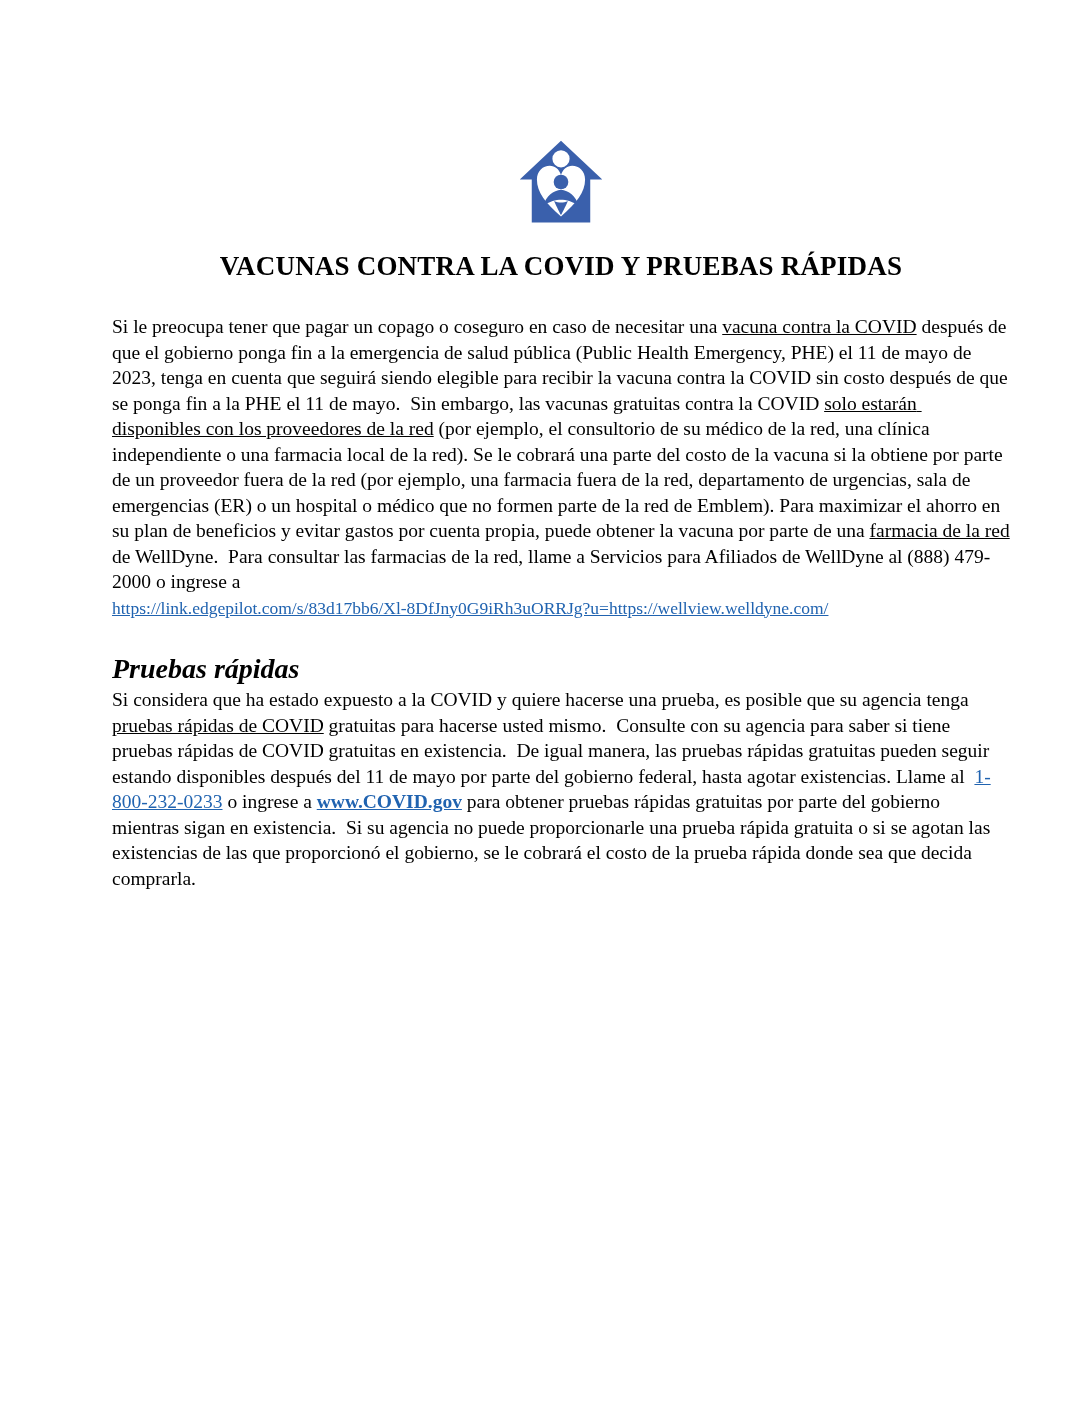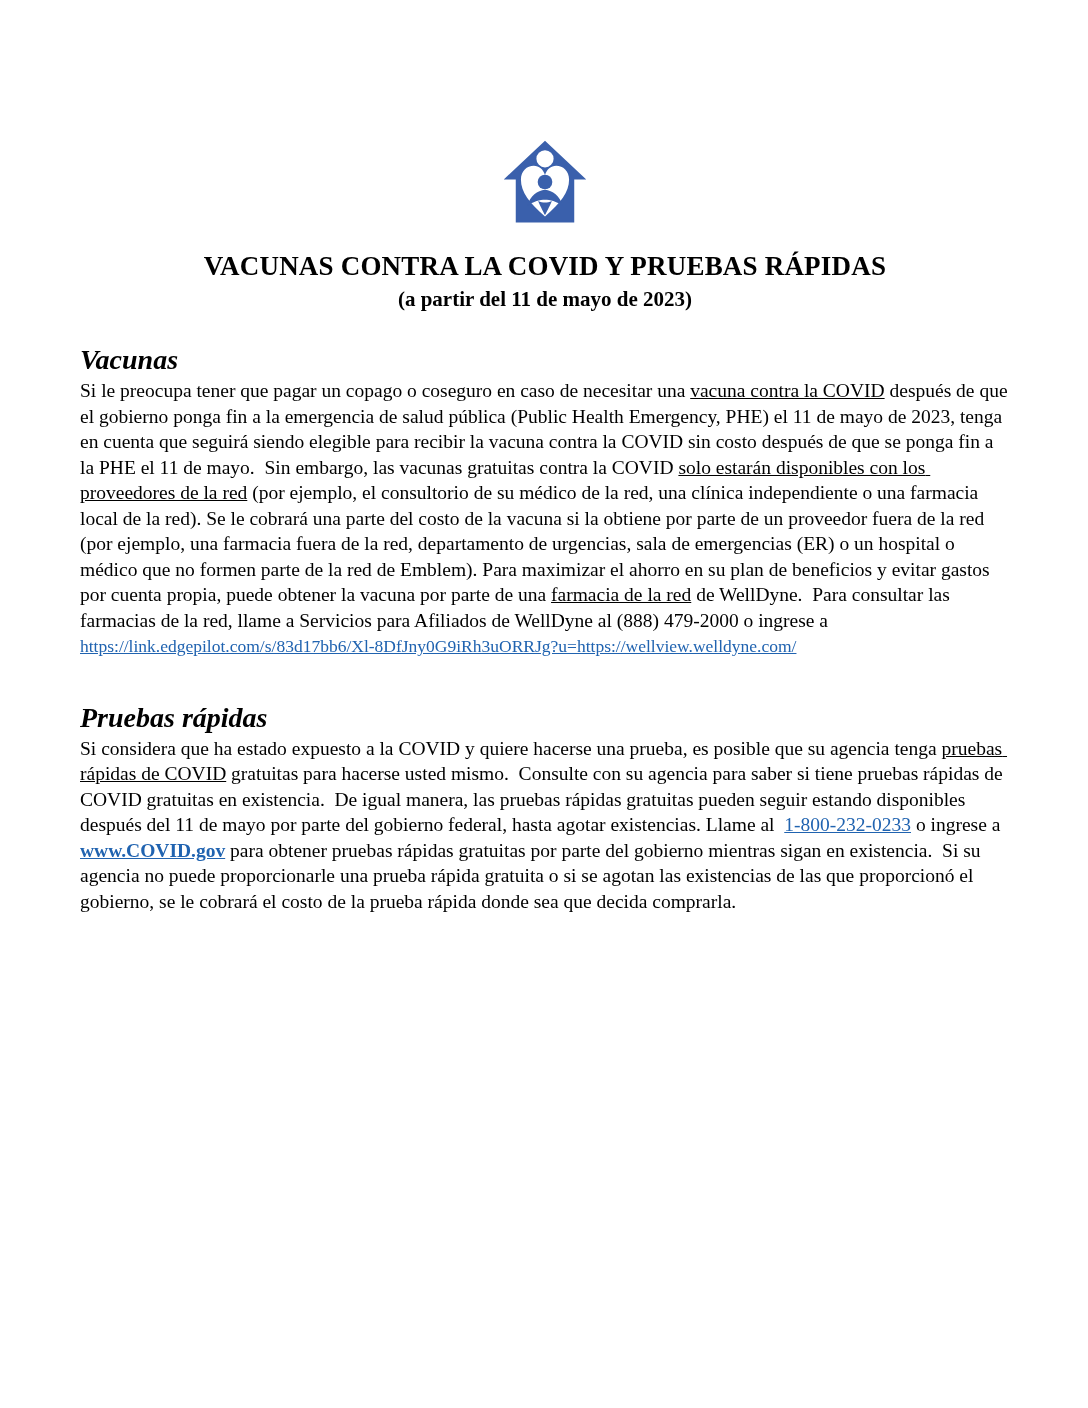--- a/index.html
+++ b/index.html
@@ -14,21 +14,21 @@
     width: 1088px;
     height: 1408px;
     background: var(--page-bg);
     color: var(--text-black);
     font-family: "Liberation Serif", "DejaVu Serif", serif;
     overflow: hidden;
   }
   .page {
     width: 1088px;
     height: 1408px;
-    padding: 0 78px 0 80px;
+    padding: 0 78px 0 112px;
   }
   .logo-wrap {
     padding-top: 135px;
     text-align: center;
   }
   .logo-wrap svg {
     width: 86px;
     height: 94px;
     display: inline-block;
   }
@@ -39,21 +39,21 @@
     font-weight: bold;
     letter-spacing: 0.2px;
   }
   h2.doc-subtitle {
     margin: 5px 0 0 0;
     text-align: center;
     font-size: 21px;
     font-weight: bold;
   }
   #sections { margin-top: 32px; }
-  .section + .section { margin-top: 42px; }
+  .section + .section { margin-top: 32px; }
   h3.section-heading {
     margin: 0 0 2px 0;
     font-size: 28px;
     font-weight: bold;
     font-style: italic;
   }
   p.body-text {
     margin: 2px 0 0 0;
     font-size: 19.5px;
     line-height: 25.5px;
@@ -91,25 +91,23 @@
 
       <path d="M50 90 C 32 74, 22 62, 22 47 C 22 37, 29 31, 37 31 C 43 31, 48 35, 50 42 C 52 35, 57 31, 63 31 C 71 31, 78 37, 78 47 C 78 62, 68 74, 50 90 Z" fill="#FFFFFF"></path>
 
       <circle cx="50" cy="50" r="8.5" fill="var(--logo-blue)"></circle>
       <path d="M50 59 C 41 60, 33 66, 29 78 C 37 72, 44 70.5, 50 70.5 C 56 70.5, 63 72, 71 78 C 67 66, 59 60, 50 59 Z" fill="var(--logo-blue)"></path>
       <path d="M42 72 C 45.5 80, 48 84.5, 50 88.5 C 52 84.5, 54.5 80, 58 72 C 52.5 74.5, 47.5 74.5, 42 72 Z" fill="var(--logo-blue)"></path>
     </svg>
   </div>
 
   <h1 class="doc-title">VACUNAS CONTRA LA COVID Y PRUEBAS RÁPIDAS</h1>
-  <h2 class="doc-subtitle">(a partir del 11 de mayo de 2023)</h2>
 
   <div id="sections">
       <div class="section">
-        <h3 class="section-heading">Vacunas</h3>
         <p class="body-text"><span class="run plain">Si le preocupa tener que pagar un copago o coseguro en caso de necesitar una </span><span class="run bold-underline">vacuna contra la COVID</span><span class="run plain"> después de que el gobierno ponga fin a la emergencia de salud pública (Public Health Emergency, PHE) el 11 de mayo de 2023, tenga en cuenta que seguirá siendo elegible para recibir la vacuna contra la COVID sin costo después de que se ponga fin a la PHE el 11 de mayo.  Sin embargo, las vacunas gratuitas contra la COVID </span><span class="run underline">solo estarán disponibles con los proveedores de la red</span><span class="run plain"> (por ejemplo, el consultorio de su médico de la red, una clínica independiente o una farmacia local de la red). Se le cobrará una parte del costo de la vacuna si la obtiene por parte de un proveedor fuera de la red (por ejemplo, una farmacia fuera de la red, departamento de urgencias, sala de emergencias (ER) o un hospital o médico que no formen parte de la red de Emblem). Para maximizar el ahorro en su plan de beneficios y evitar gastos por cuenta propia, puede obtener la vacuna por parte de una </span><span class="run underline">farmacia de la red</span><span class="run plain"> de WellDyne.  Para consultar las farmacias de la red, llame a Servicios para Afiliados de WellDyne al (888) 479-2000 o ingrese a </span><br><a href="#" class="run link link-small">https://link.edgepilot.com/s/83d17bb6/Xl-8DfJny0G9iRh3uORRJg?u=https://wellview.welldyne.com/</a></p>
       </div>
       <div class="section">
         <h3 class="section-heading">Pruebas rápidas</h3>
         <p class="body-text"><span class="run plain">Si considera que ha estado expuesto a la COVID y quiere hacerse una prueba, es posible que su agencia tenga </span><span class="run bold-underline">pruebas rápidas de COVID</span><span class="run plain"> gratuitas para hacerse usted mismo.  Consulte con su agencia para saber si tiene pruebas rápidas de COVID gratuitas en existencia.  De igual manera, las pruebas rápidas gratuitas pueden seguir estando disponibles después del 11 de mayo por parte del gobierno federal, hasta agotar existencias. Llame al  </span><a href="#" class="run link">1-800-232-0233</a><span class="run plain"> o ingrese a </span><a href="#" class="run link link-bold">www.COVID.gov</a><span class="run plain"> para obtener pruebas rápidas gratuitas por parte del gobierno mientras sigan en existencia.  Si su agencia no puede proporcionarle una prueba rápida gratuita o si se agotan las existencias de las que proporcionó el gobierno, se le cobrará el costo de la prueba rápida donde sea que decida comprarla.</span></p>
       </div>
     </div>
 
 </div>
 

